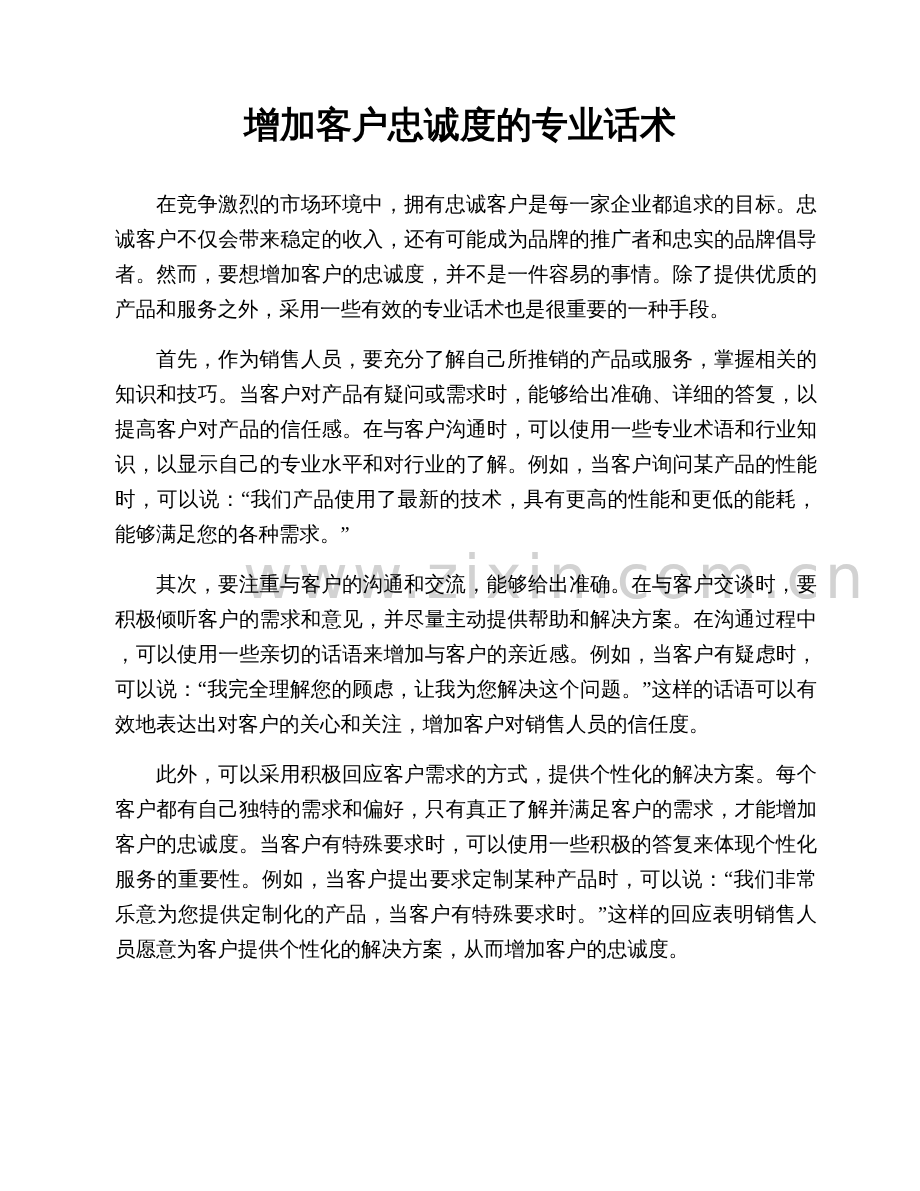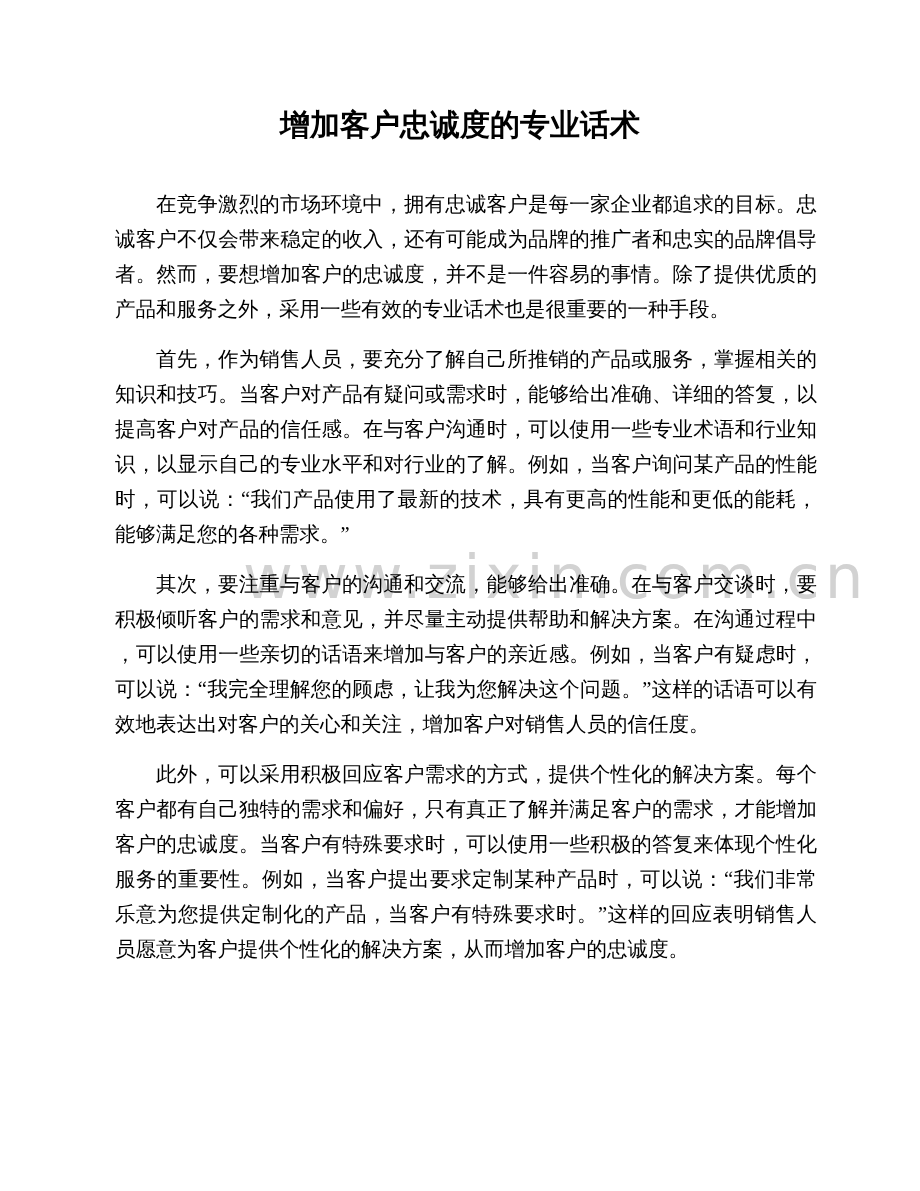--- a/index.html
+++ b/index.html
@@ -32,21 +32,21 @@
     pointer-events: none;
     text-align: right;
   }
   .title {
     position: relative;
     z-index: 1;
     margin: 0;
     padding: 101px 0 0 0;
     text-align: center;
     font-family: "DejaVu Sans", "Liberation Sans", sans-serif;
-    font-size: 30px;
+    font-size: 36px;
     line-height: 48px;
     font-weight: bold;
     color: #000000;
   }
   .content {
     position: relative;
     z-index: 1;
     margin: 38px 103px 0 103px;
   }
   .content p {

